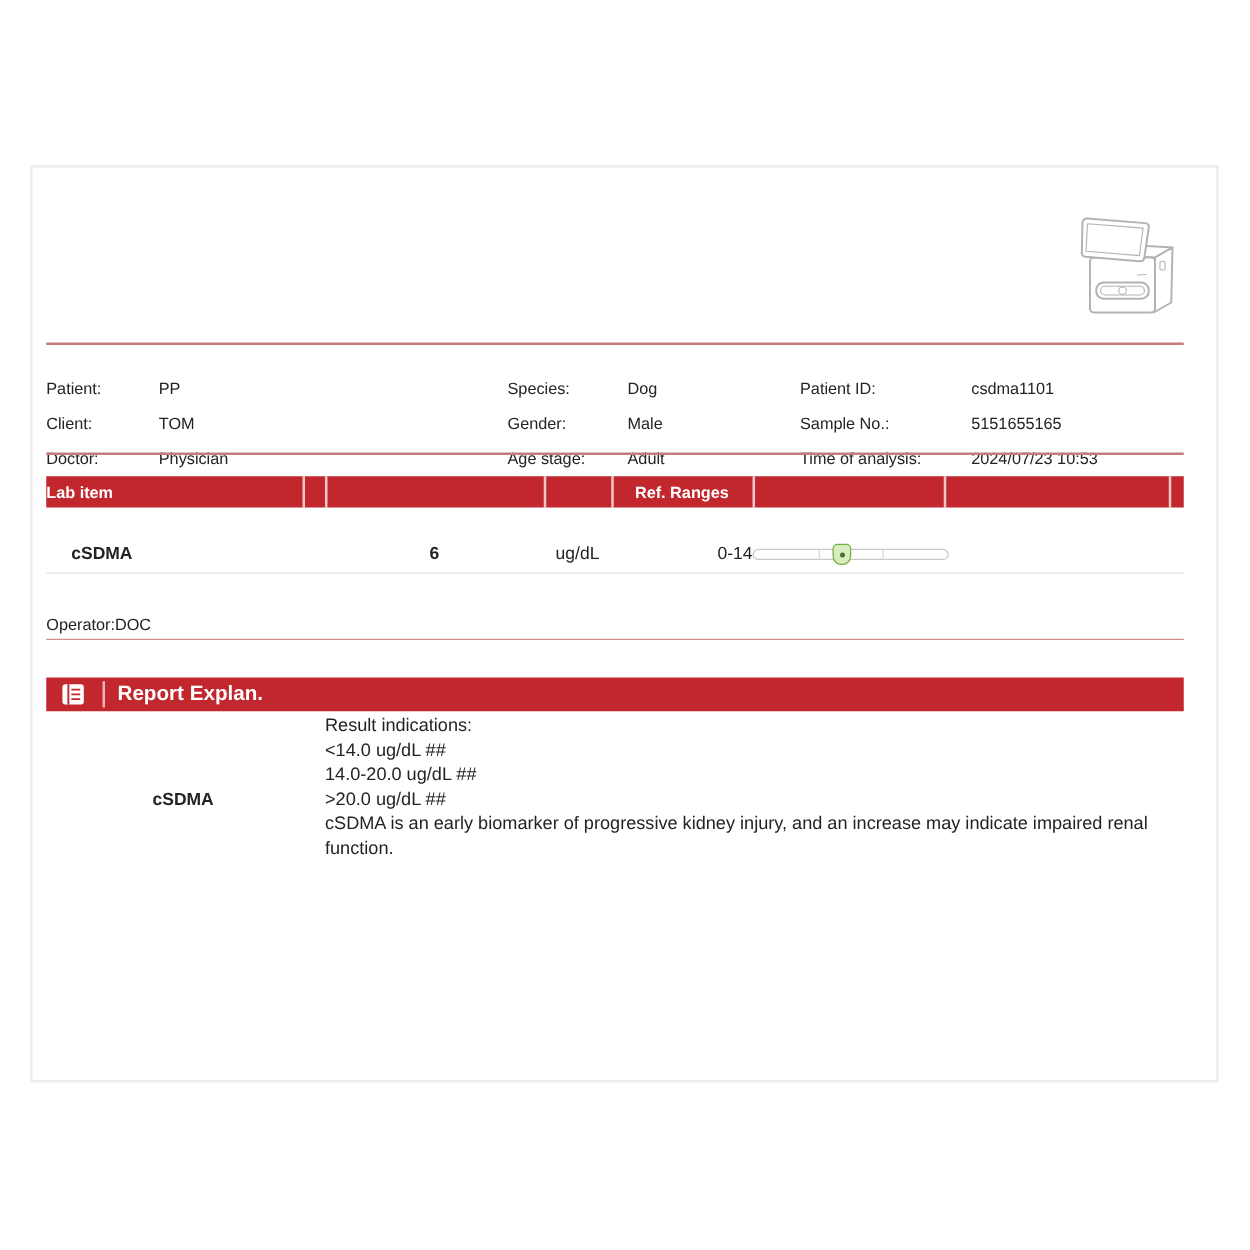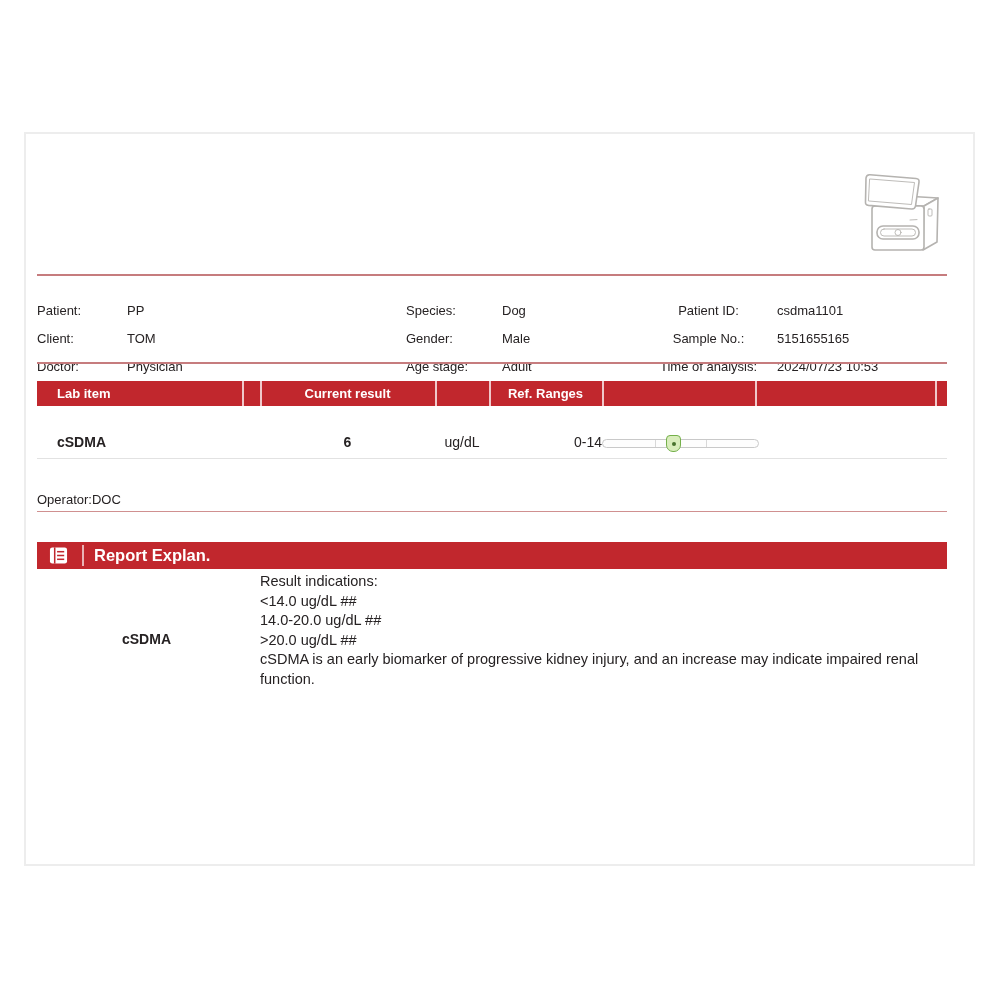--- a/index.html
+++ b/index.html
@@ -20,29 +20,29 @@
   }
   .rule { height: 2px; background: #c67c7e; left: 11px; width: 910px; }
   .rule-title { top: 140px; }
   .rule-info-bottom { top: 228px; }
   .rule-operator { top: 377px; height: 1px; background: #d09090; }
   .rule-row { top: 324px; height: 1px; background: #e2e2e2; }
 
   .info-field { font-size: 13px; white-space: nowrap; }
   .info-field .lbl { display: inline-block; color: #262223; margin-top: 23px; }
   .info-field .val { color: #262223; }
-  .w1 { width: 90px; } .w2 { width: 96px; } .w3 { width: 137px; text-align: center; }
+  .w1 { width: 90px; } .w2 { width: 96px; } .w3 { width: 137px; }
 
   .thead {
     left: 11px; top: 247px; width: 910px; height: 25px;
     background: #c1272d; color: #fff;
   }
   .thead .seg { position: absolute; top: 0; height: 25px; line-height: 25px;
     font-size: 13px; font-weight: bold; white-space: nowrap; }
-  .seg-lab { left: 0; width: 205px; padding-left: 20px; }
+  .seg-lab { left: 0; width: 205px; }
   .seg-result { left: 223px; width: 175px; text-align: center; }
   .seg-ranges { left: 452px; width: 113px; text-align: center; }
   .thead .vdiv { position: absolute; top: 0; width: 2px; height: 25px;
     background: rgba(255,255,255,0.75); }
 
   .cell { font-size: 14px; white-space: nowrap; }
   .cell-lab { left: 31px; top: 300px; font-weight: bold; }
   .cell-result { left: 234px; top: 300px; width: 175px; text-align: center; font-weight: bold; }
   .cell-unit { left: 409px; top: 300px; width: 54px; text-align: center; }
   .cell-range { left: 463px; top: 300px; width: 113px; text-align: right; }
@@ -121,21 +121,20 @@
   <div class="abs info-field" style="left:614px;top:174px">
     <span class="lbl w3">Sample No.:</span><span class="val">5151655165</span>
   </div>
   <div class="abs info-field" style="left:614px;top:202px">
     <span class="lbl w3">Time of analysis:</span><span class="val">2024/07/23 10:53</span>
   </div>
   <div class="abs rule rule-info-bottom"></div>
 
   <div class="abs thead">
     <div class="seg seg-lab">Lab item</div>
-    <div class="seg seg-result">Current result</div>
     <div class="seg seg-ranges">Ref. Ranges</div>
     <div class="vdiv" style="left:205px"></div>
     <div class="vdiv" style="left:223px"></div>
     <div class="vdiv" style="left:398px"></div>
     <div class="vdiv" style="left:452px"></div>
     <div class="vdiv" style="left:565px"></div>
     <div class="vdiv" style="left:718px"></div>
     <div class="vdiv" style="left:898px"></div>
   </div>
 

